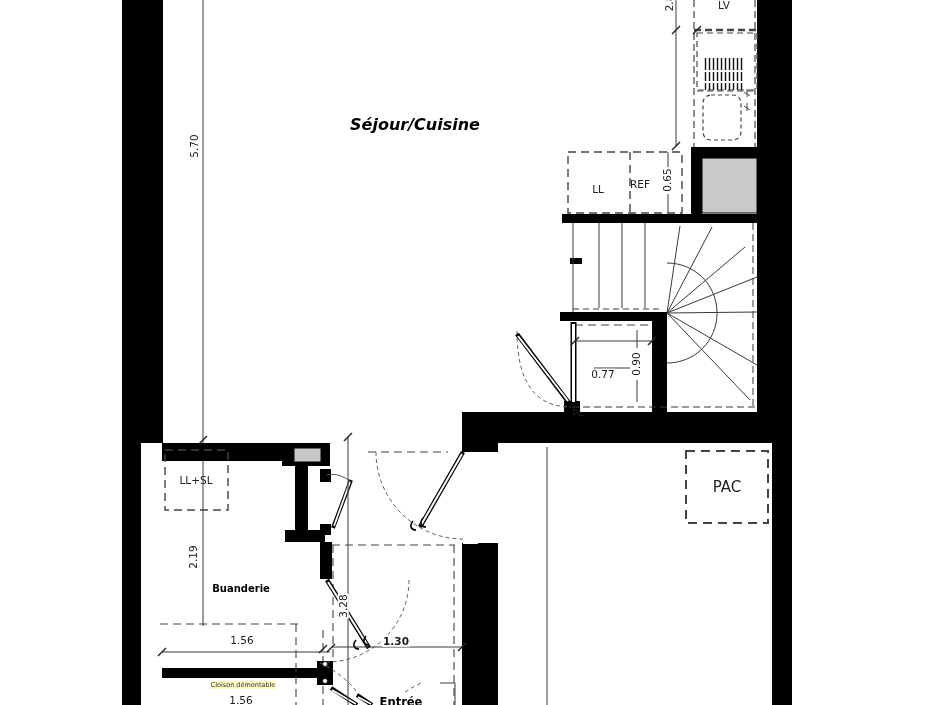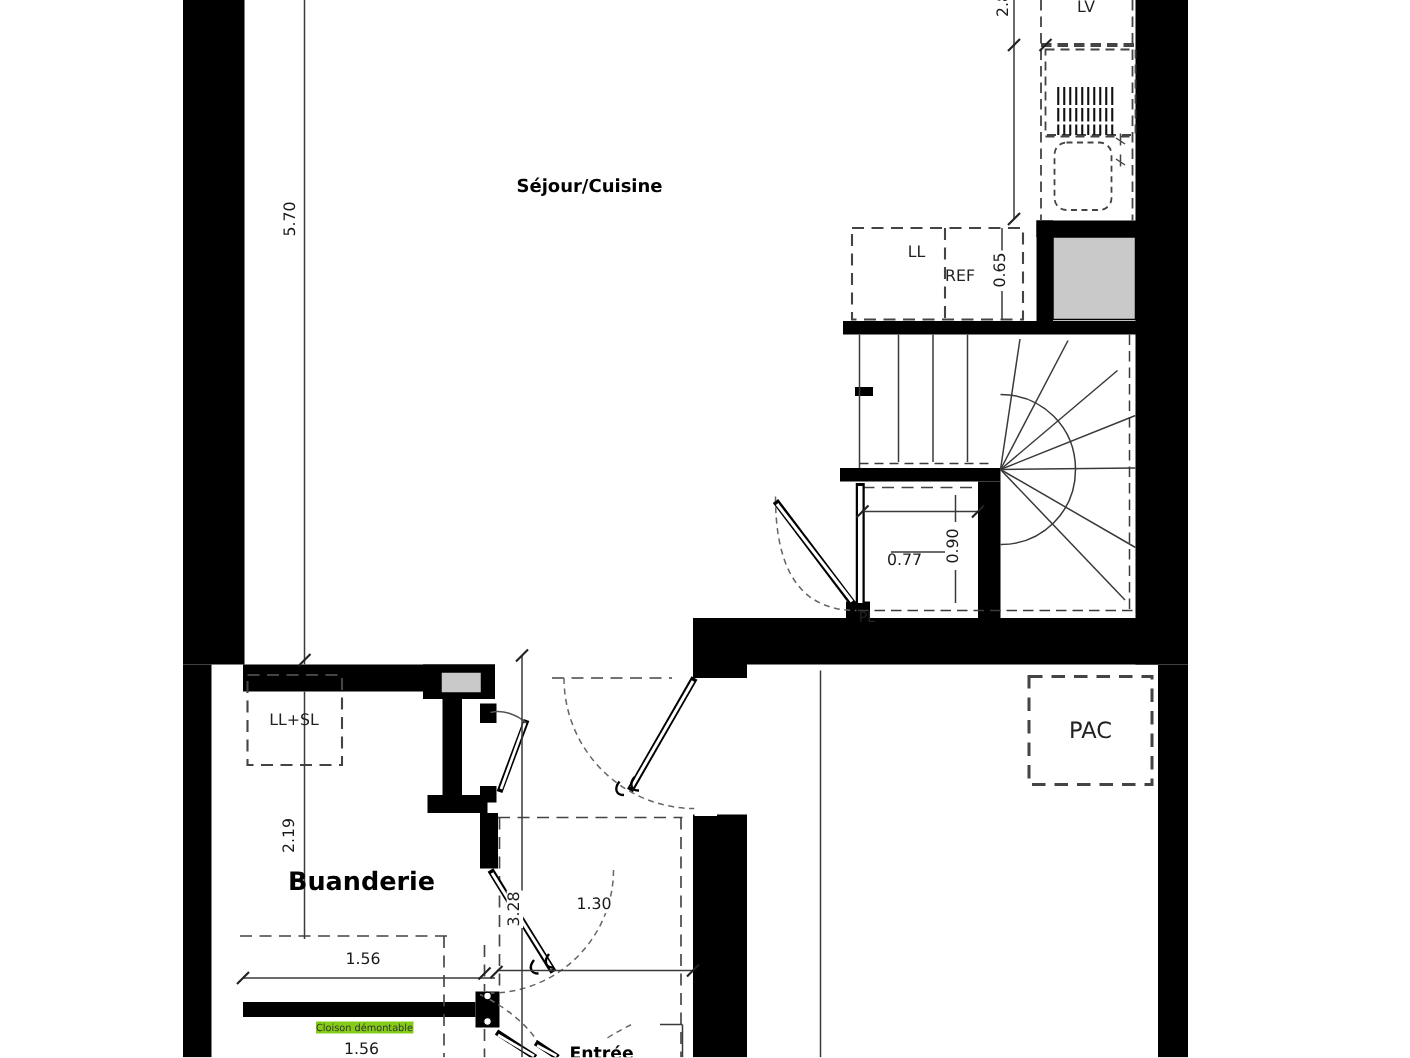--- a/index.html
+++ b/index.html
@@ -4,21 +4,21 @@
 <style>
   html,body{margin:0;padding:0;background:#fff;}
   #plan{position:relative;width:940px;height:705px;background:#ffffff;overflow:hidden;
         font-family:"DejaVu Sans","Liberation Sans",sans-serif;}
   #plan svg{position:absolute;left:0;top:0;}
   .lbl{position:absolute;transform:translate(-50%,-50%);white-space:nowrap;color:#1a1a1a;}
   .rot{transform:translate(-50%,-50%) rotate(-90deg);}
   .room{font-weight:bold;color:#000;}
   .dim{font-size:10.5px;background:#fff;padding:0 1px;line-height:1;}
   .appl{font-size:10.5px;color:#222;}
-  .tiny{font-size:6.5px;color:#333;background:#84cc16;}
+  .tiny{font-size:6.5px;color:#333;background:#fef9c3;}
 </style>
 </head>
 <body>
 
 <div id="plan">
 
 <svg width="940" height="705" viewBox="0 0 940 705">
   <defs>
     <pattern id="vhatch" patternUnits="userSpaceOnUse" width="4" height="1000">
       <line x1="1.5" y1="0" x2="1.5" y2="1000" stroke="#111" stroke-width="1.4"></line>
@@ -172,36 +172,36 @@
       <line x1="648" y1="345" x2="656" y2="337"></line>
       <line x1="158" y1="656" x2="166" y2="648"></line>
       <line x1="319" y1="653" x2="327" y2="645"></line>
       <line x1="327" y1="652" x2="335" y2="644"></line>
       <line x1="458" y1="651" x2="466" y2="643"></line>
       <line x1="344" y1="441" x2="352" y2="433"></line>
     </g>
   </g>
 </svg>
 
-<div class="lbl room" style="left:393px;top:124px;font-size:12px;">Séjour/Cuisine</div>
-<div class="lbl room" style="left:241px;top:588px;font-size:17px;">Buanderie</div>
+<div class="lbl room" style="left:415px;top:124px;font-size:16px;font-style:italic;">Séjour/Cuisine</div>
+<div class="lbl room" style="left:241px;top:588px;font-size:10px;">Buanderie</div>
 <div class="lbl room" style="left:401px;top:672px;font-size:11.5px;margin-top:30px;">Entrée</div>
 
-<div class="lbl appl" style="left:598px;top:168px;margin-left:13px;">LL</div>
+<div class="lbl appl" style="left:598px;top:189px;">LL</div>
 <div class="lbl appl" style="left:640px;top:184px;">REF</div>
 <div class="lbl appl" style="left:724px;top:5px;">LV</div>
 <div class="lbl appl" style="left:196px;top:480px;">LL+SL</div>
 <div class="lbl appl" style="left:727px;top:487px;font-size:15px;">PAC</div>
 <div class="lbl appl" style="left:578px;top:366px;font-size:9.5px;margin-top:46px;">PL</div>
 <div class="lbl tiny" style="left:243px;top:685px;">Cloison démontable</div>
 
 <div class="lbl dim rot" style="left:194px;top:146px;">5.70</div>
 <div class="lbl dim rot" style="left:669px;top:3px;">2.8</div>
 <div class="lbl dim rot" style="left:667px;top:180px;">0.65</div>
 <div class="lbl dim" style="left:603px;top:334px;margin-top:40px;">0.77</div>
 <div class="lbl dim rot" style="left:636px;top:364px;">0.90</div>
 <div class="lbl dim rot" style="left:193px;top:557px;">2.19</div>
 <div class="lbl dim" style="left:242px;top:640px;">1.56</div>
 <div class="lbl dim rot" style="left:343px;top:606px;">3.28</div>
-<div class="lbl dim" style="left:396px;top:603px;">1.30</div>
+<div class="lbl dim" style="left:396px;top:641px;font-weight:bold;">1.30</div>
 <div class="lbl dim" style="left:241px;top:700px;">1.56</div>
 
 </div>
 
 </body></html>

